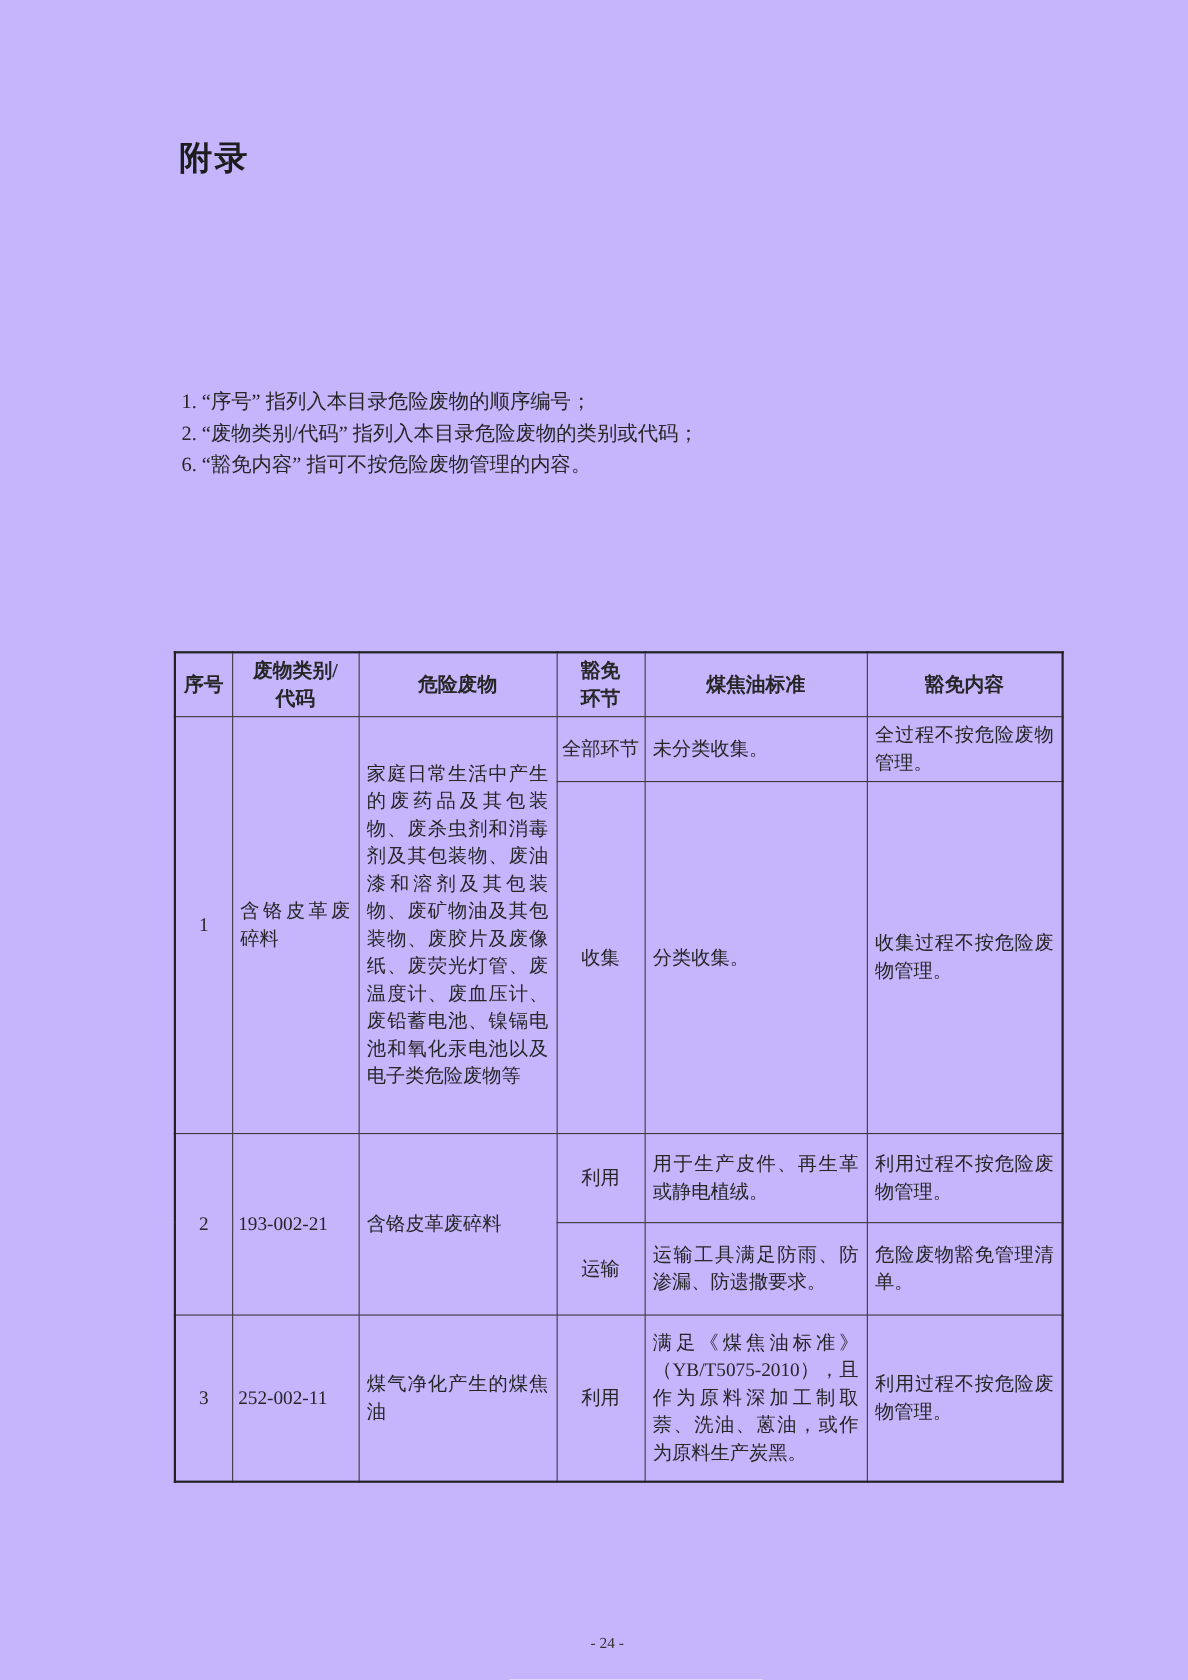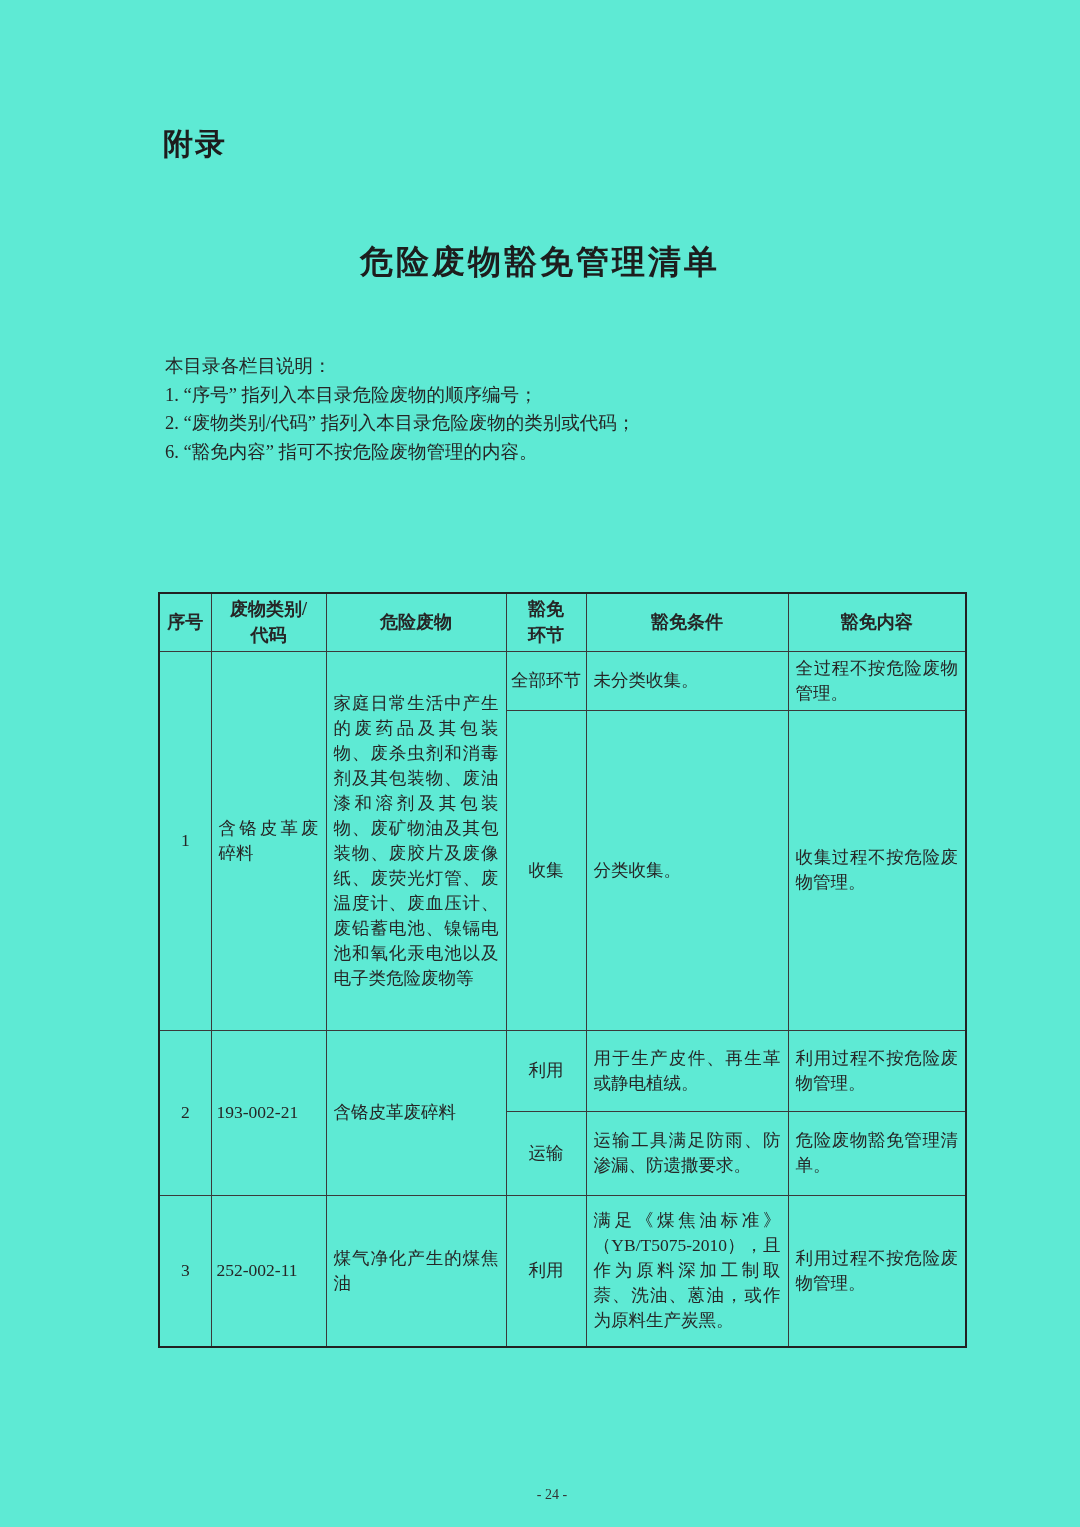--- a/index.html
+++ b/index.html
@@ -4,21 +4,21 @@
 <style>
   html, body {
     margin: 0;
     padding: 0;
     background: #ffffff;
   }
   .page {
     position: relative;
     width: 1080px;
     height: 1527px;
-    background: #5eead4;
+    background: #c4b5fd;
     color: #2b2b2b;
     font-family: "Liberation Serif", "DejaVu Serif", serif;
     overflow: hidden;
   }
   .appendix-label {
     position: absolute;
     left: 163px;
     top: 124px;
     font-family: "Liberation Sans", "DejaVu Sans", sans-serif;
     font-weight: bold;
@@ -101,24 +101,22 @@
     padding-left: 12px;
   }
 </style>
 </head>
 <body>
 
 <div class="page">
 
   <div class="appendix-label">附录</div>
 
-  <div class="doc-title">危险废物豁免管理清单</div>
 
   <div class="notes">
-    <div class="note-line">本目录各栏目说明：</div>
     <div class="note-line">1. “序号” 指列入本目录危险废物的顺序编号；</div>
     <div class="note-line">2. “废物类别/代码” 指列入本目录危险废物的类别或代码；</div>
     <div class="note-line">6. “豁免内容” 指可不按危险废物管理的内容。</div>
   </div>
 
   <div class="table-wrap">
     <table class="exemption">
       <colgroup>
         <col style="width:52px">
         <col style="width:115px">
@@ -128,21 +126,21 @@
         <col style="width:178px">
       </colgroup>
       <thead>
         <tr style="height:58px;margin-top:27px;">
           <th>序号</th>
           <th>废物类别/
 代码</th>
           <th>危险废物</th>
           <th>豁免
 环节</th>
-          <th>豁免条件</th>
+          <th>煤焦油标准</th>
           <th>豁免内容</th>
         </tr>
       </thead>
       <tbody>
 
         <tr style="height:52px;">
           <td class="c-no" rowspan="2">1</td>
           <td class="c-cat" rowspan="2">含铬皮革废碎料</td>
           <td class="c-waste" rowspan="2">家庭日常生活中产生的废药品及其包装物、废杀虫剂和消毒剂及其包装物、废油漆和溶剂及其包装物、废矿物油及其包装物、废胶片及废像纸、废荧光灯管、废温度计、废血压计、废铅蓄电池、镍镉电池和氧化汞电池以及电子类危险废物等</td>
           <td class="c-stage">全部环节</td>

